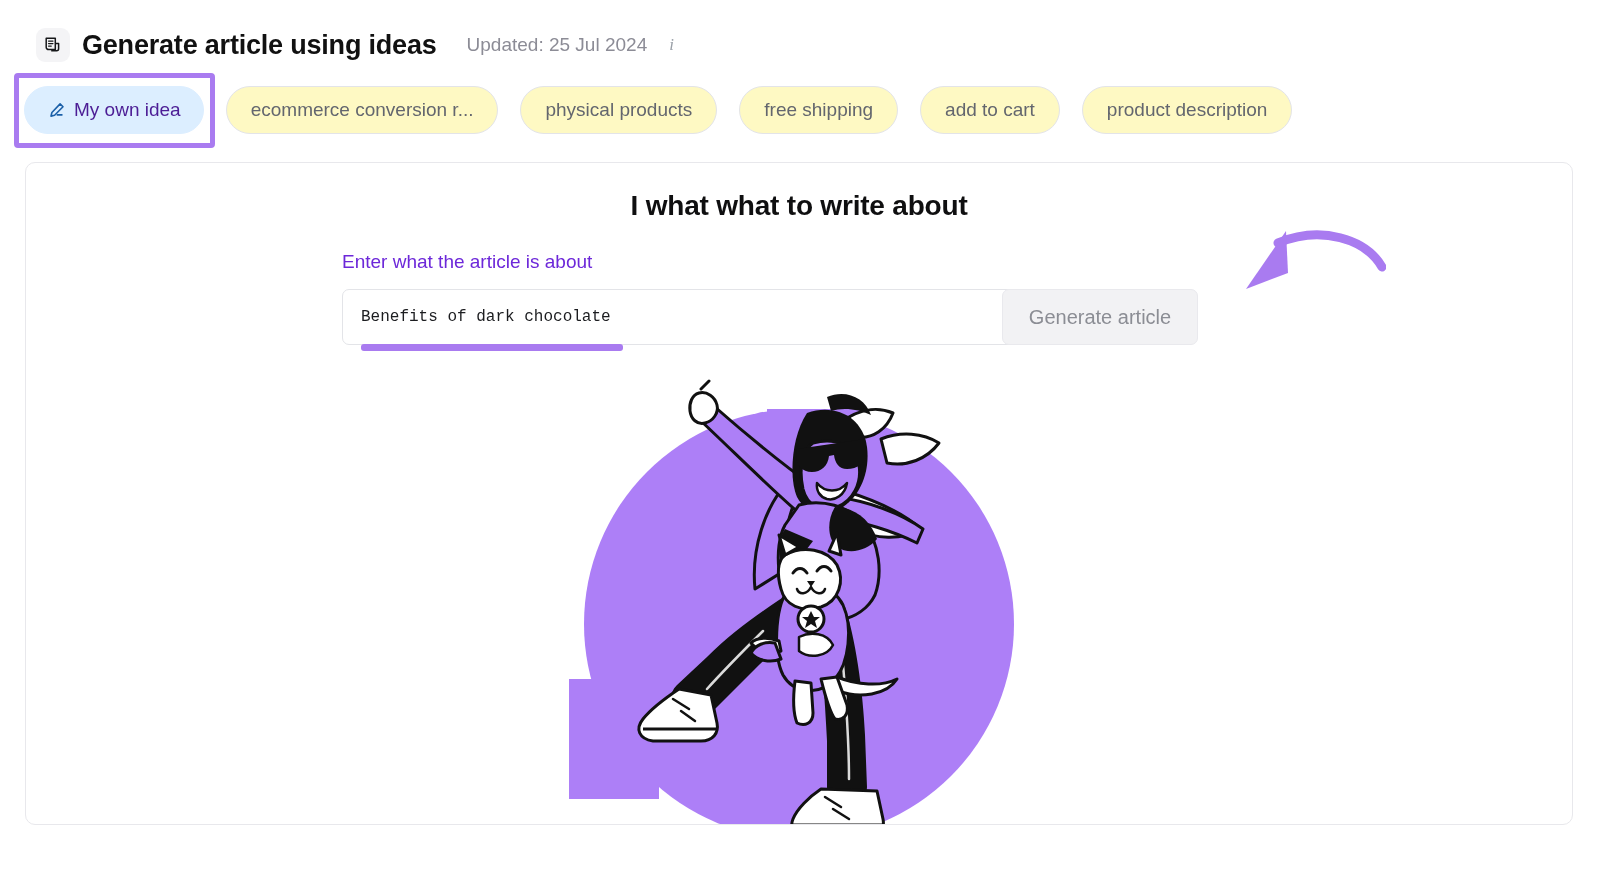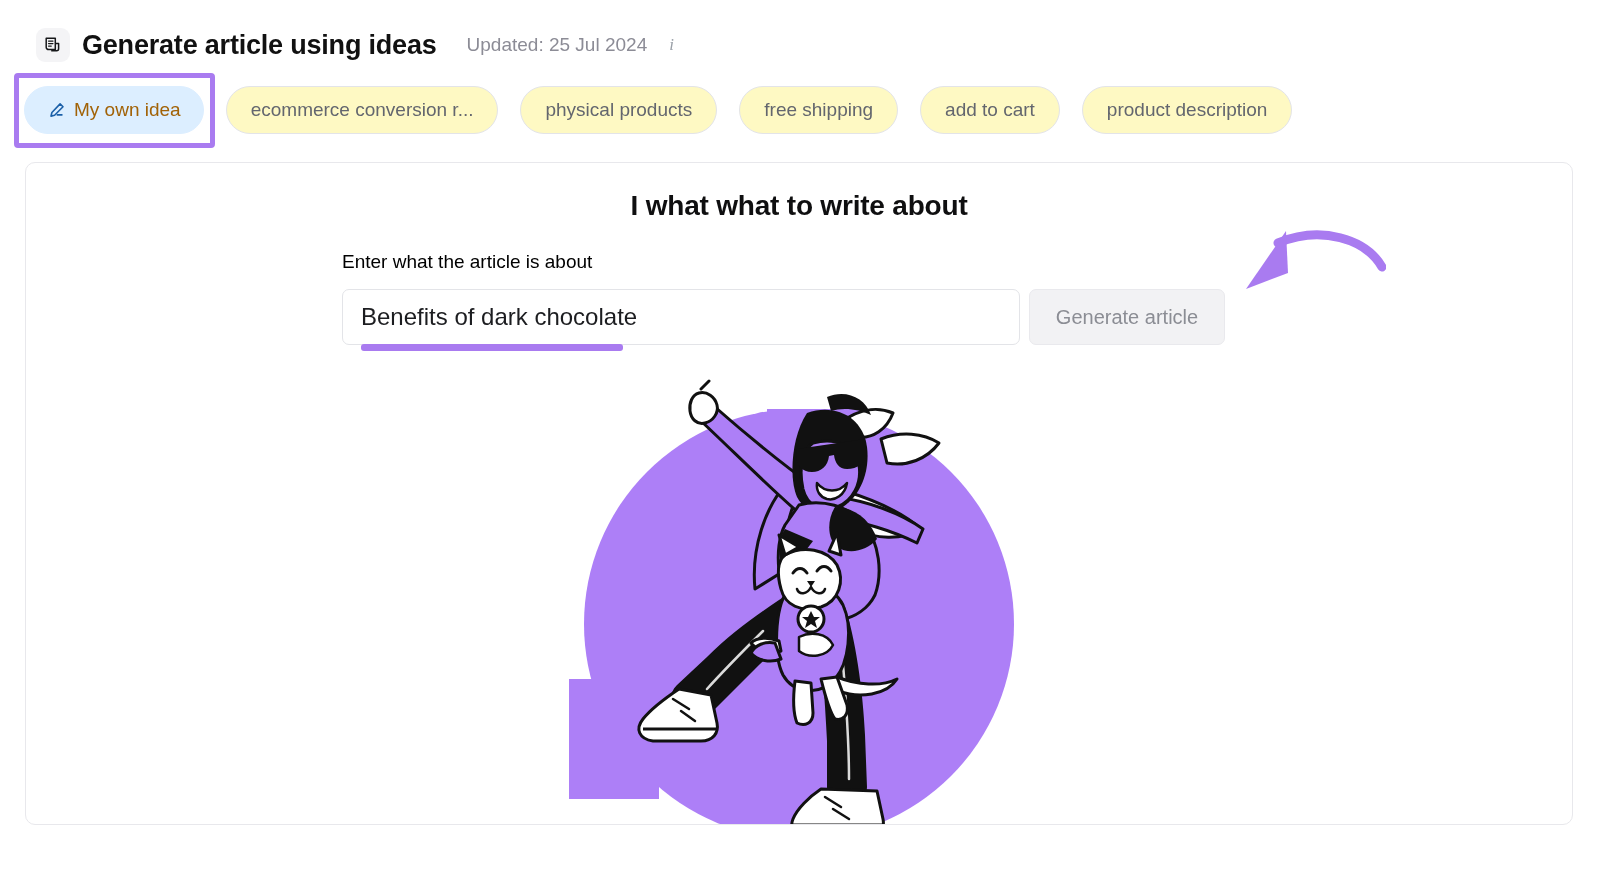--- a/index.html
+++ b/index.html
@@ -86,21 +86,21 @@
     display: flex;
     align-items: center;
     justify-content: center;
     white-space: nowrap;
     cursor: pointer;
   }
 
   .chip.active {
     background: #dceeff;
     border-color: #dceeff;
-    color: #a16207;
+    color: #4c1d95;
     padding: 0 22px;
     gap: 8px;
   }
 
   .chip .pencil {
     display: flex;
     align-items: center;
     flex: 0 0 auto;
   }
 
@@ -140,59 +140,59 @@
     font-weight: bold;
     color: #0f0f10;
     letter-spacing: -0.2px;
   }
 
   .field-label {
     position: absolute;
     left: 316px;
     top: 88px;
     font-size: 19px;
-    color: #000000;
+    color: #6d28d9;
   }
 
   .input-wrap {
     position: absolute;
     left: 316px;
     top: 126px;
     width: 678px;
     height: 56px;
   }
 
   .text-input {
     width: 100%;
     height: 100%;
     border: 1px solid #e3e4e8;
     border-radius: 7px;
     background: #ffffff;
-    font-size: 24px;
-    font-family: Liberation Sans, sans-serif;
+    font-size: 16px;
+    font-family: Liberation Mono, monospace;
     color: #1c1d20;
     padding: 0 18px;
     outline: none;
   }
 
   
   .annot-underline {
     position: absolute;
     left: 19px;
     bottom: -6px;
     width: 262px;
     height: 7px;
     border-radius: 3px;
     background: #a97bf0;
     pointer-events: none;
   }
 
   .generate-btn {
     position: absolute;
-    left: 1003px;
+    left: 976px;
     top: 126px;
     width: 196px;
     height: 56px;
     border: 1px solid #e9e9ed;
     border-radius: 7px;
     background: #f2f2f4;
     color: #8b8d94;
     font-size: 20px;
     font-family: "Liberation Sans", sans-serif;
     cursor: default;

